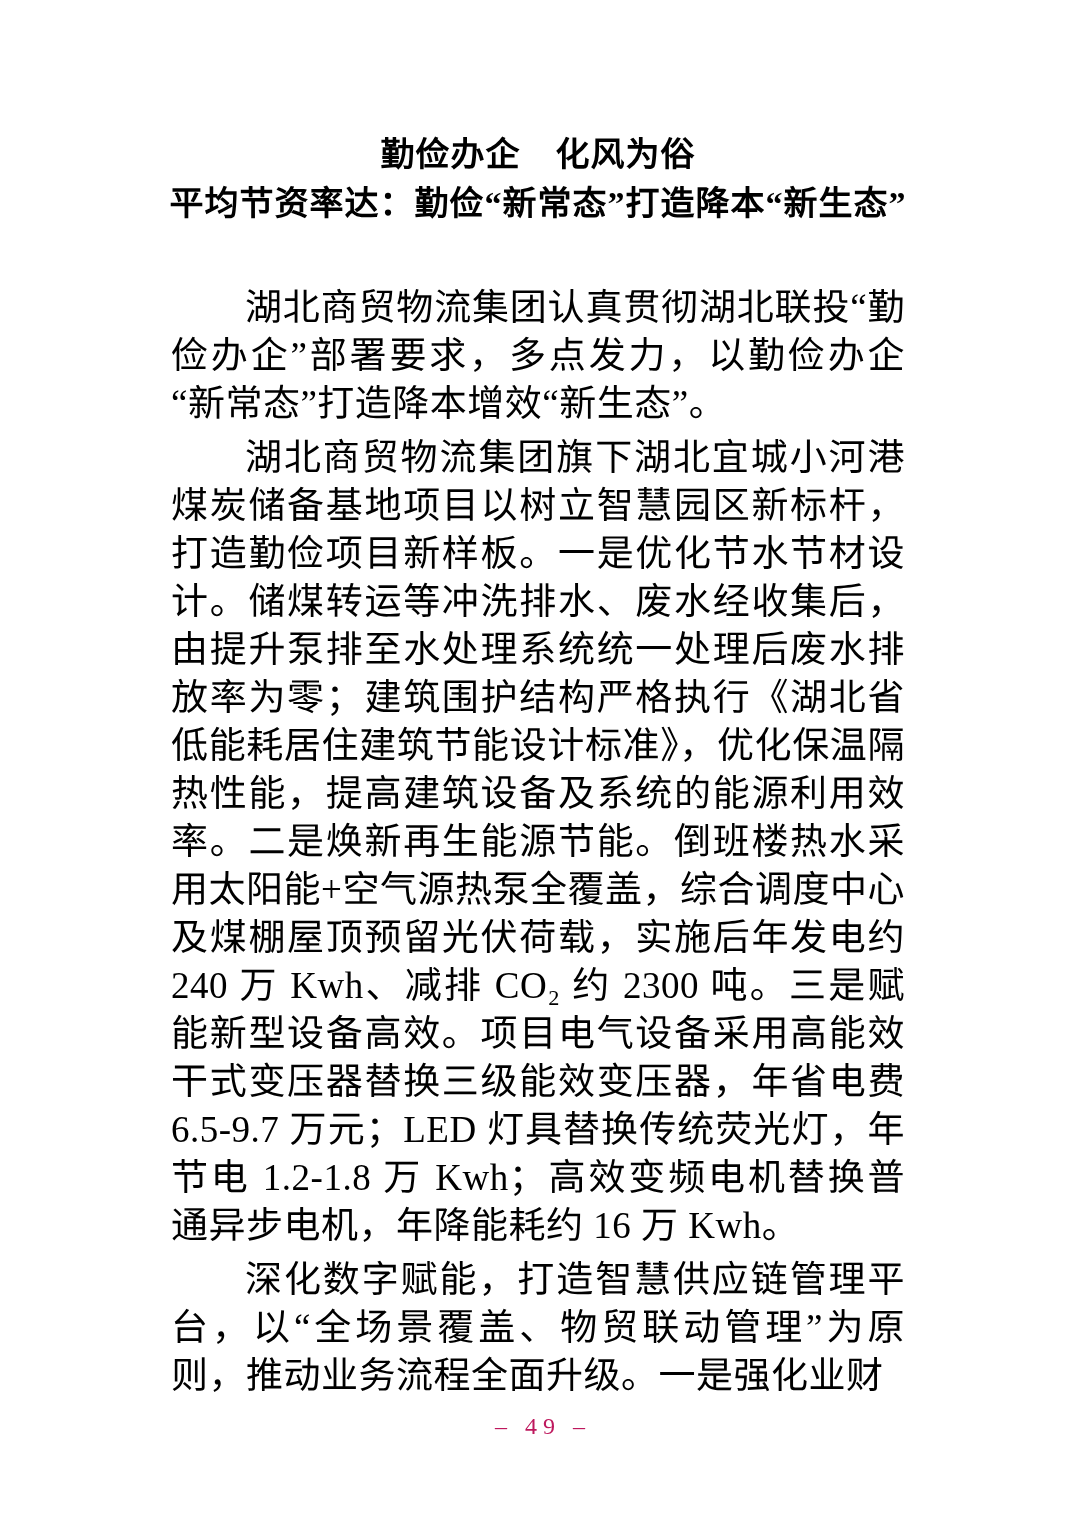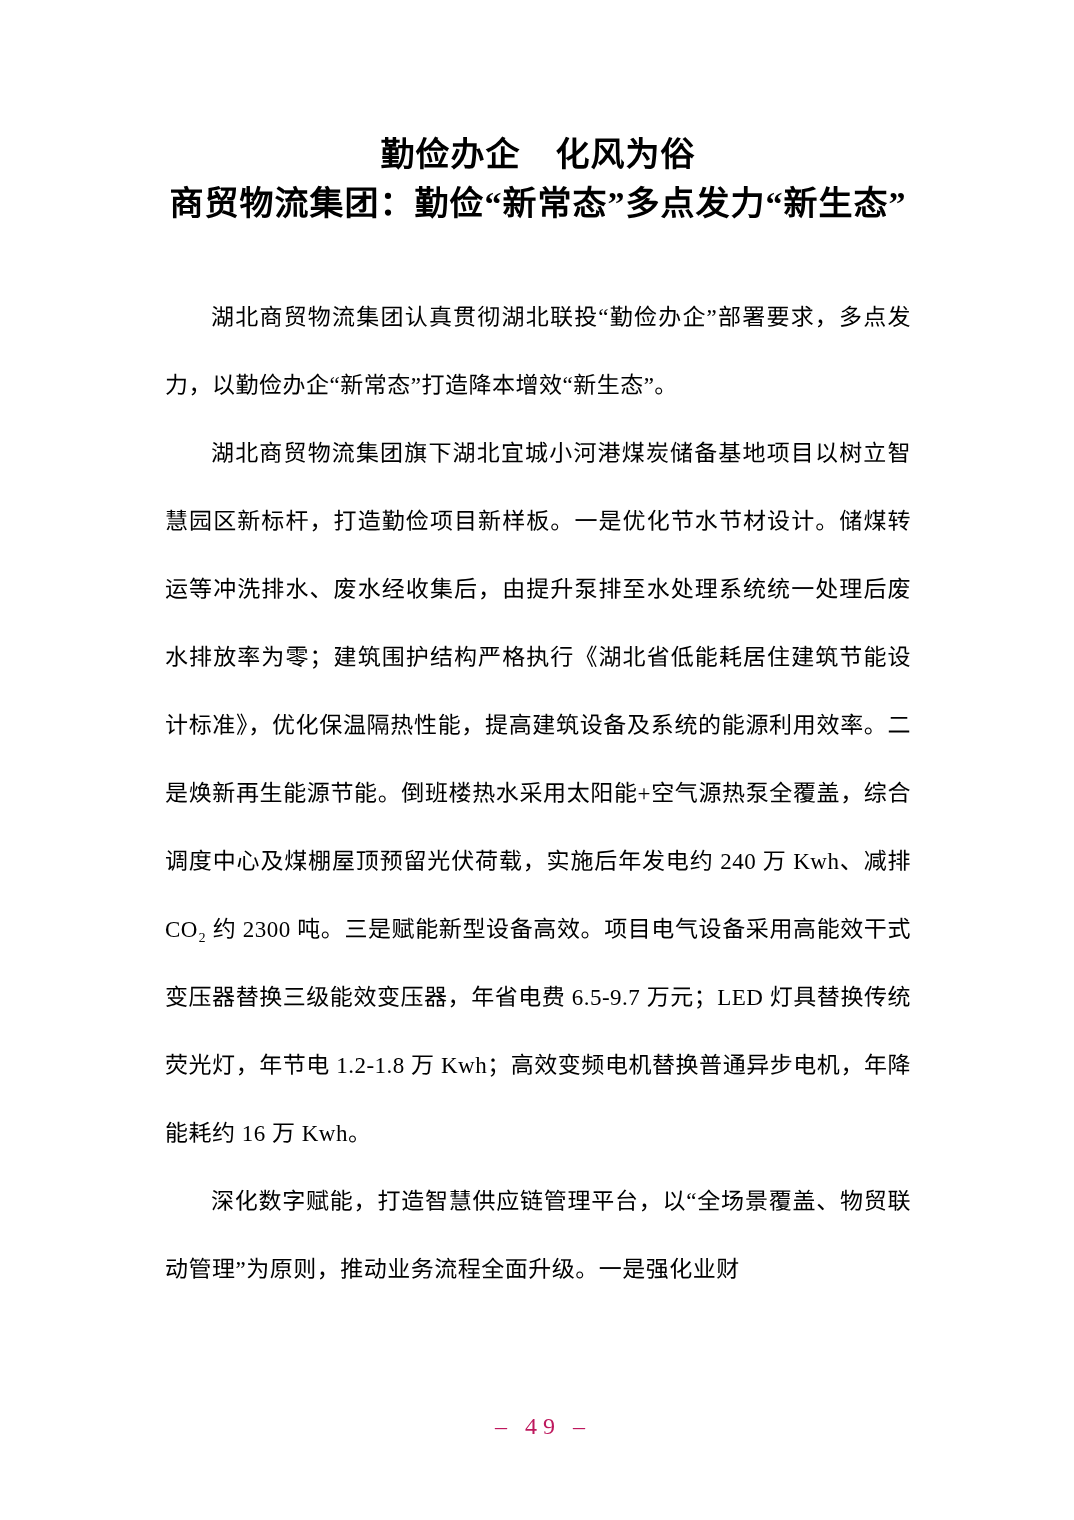--- a/index.html
+++ b/index.html
@@ -29,23 +29,23 @@
     font-size: 34px;
     font-weight: bold;
     line-height: 49px;
     letter-spacing: 1px;
     white-space: nowrap;
   }
   .body-text {
     margin-top: 56px;
   }
   .body-text p {
-    margin: 0;
-    font-size: 23px;
-    line-height: 68px;
+    margin: 6px;
+    font-size: 37px;
+    line-height: 48px;
     text-align: justify;
     text-indent: 2em;
     letter-spacing: 0.5px;
   }
   .footer {
     position: absolute;
     left: 0;
     right: 0;
     bottom: 80px;
     text-align: center;
@@ -53,21 +53,21 @@
     letter-spacing: 6px;
     color: #be185d;
   }
 </style>
 </head>
 <body>
 
 <div class="page">
   <div class="content">
     <h1 class="doc-title">勤俭办企　化风为俗</h1>
-    <h1 class="doc-title">商贸物流集团：勤俭“新常态”多点发力“新生态”</h1>
+    <h1 class="doc-title">平均节资率达：勤俭“新常态”打造降本“新生态”</h1>
     <div class="body-text">
       <p>湖北商贸物流集团认真贯彻湖北联投“勤俭办企”部署要求，多点发力，以勤俭办企“新常态”打造降本增效“新生态”。</p>
       <p>湖北商贸物流集团旗下湖北宜城小河港煤炭储备基地项目以树立智慧园区新标杆，打造勤俭项目新样板。一是优化节水节材设计。储煤转运等冲洗排水、废水经收集后，由提升泵排至水处理系统统一处理后废水排放率为零；建筑围护结构严格执行《湖北省低能耗居住建筑节能设计标准》，优化保温隔热性能，提高建筑设备及系统的能源利用效率。二是焕新再生能源节能。倒班楼热水采用太阳能+空气源热泵全覆盖，综合调度中心及煤棚屋顶预留光伏荷载，实施后年发电约 240 万 Kwh、减排 CO₂ 约 2300 吨。三是赋能新型设备高效。项目电气设备采用高能效干式变压器替换三级能效变压器，年省电费 6.5-9.7 万元；LED 灯具替换传统荧光灯，年节电 1.2-1.8 万 Kwh；高效变频电机替换普通异步电机，年降能耗约 16 万 Kwh。</p>
       <p>深化数字赋能，打造智慧供应链管理平台，以“全场景覆盖、物贸联动管理”为原则，推动业务流程全面升级。一是强化业财</p>
     </div>
   </div>
   <div class="footer">– 49 –</div>
 </div>
 
 </body></html>

